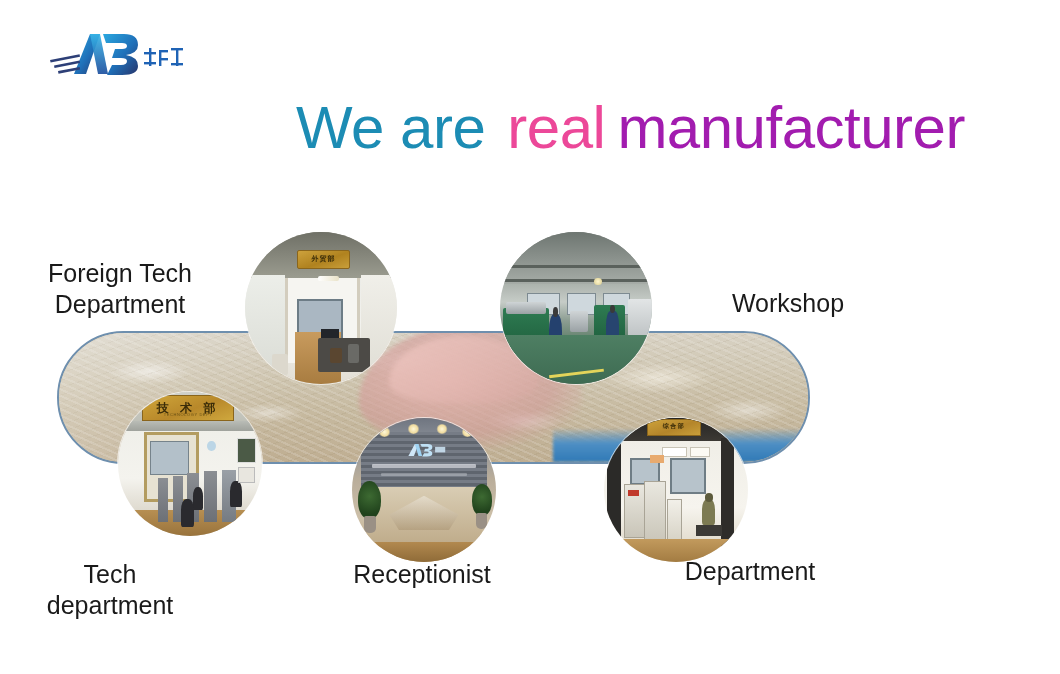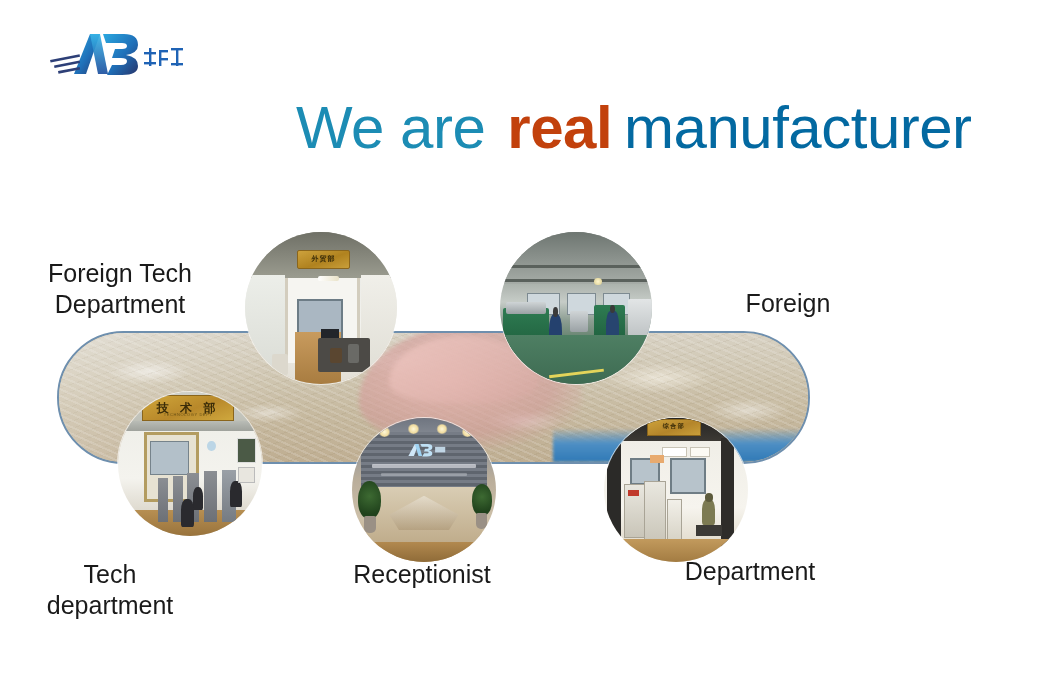--- a/index.html
+++ b/index.html
@@ -38,26 +38,26 @@
     white-space: nowrap;
     font-size: 60px;
     line-height: 72px;
     letter-spacing: -0.5px;
   }
   .hl-teal {
     color: #1c8cb4;
     font-weight: 400;
   }
   .hl-red {
-    color: #c2410c;
-    font-weight: 700;
+    color: #ec4899;
+    font-weight: 400;
     padding: 0 6px 0 22px;
   }
   .hl-tail {
-    color: #0369a1;
+    color: #a21caf;
     font-weight: 400;
     padding-left: 6px;
   }
 
   
   #ribbon {
     position: absolute;
     left: 57px;
     top: 331px;
     width: 753px;
@@ -411,21 +411,21 @@
       <div class="fl4"></div>
     </div>
   </div>
 
   <div class="label" style="left:20px; top:258px; width:200px;">
     <div>Foreign Tech</div>
     <div>Department</div>
   </div>
 
   <div class="label" style="left:688px; top:288px; width:200px;">
-    <div>Foreign</div>
+    <div>Workshop</div>
   </div>
 
   <div class="label" style="left:10px; top:559px; width:200px;">
     <div>Tech</div>
     <div>department</div>
   </div>
 
   <div class="label" style="left:332px; top:559px; width:180px;">
     <div>Receptionist</div>
   </div>

